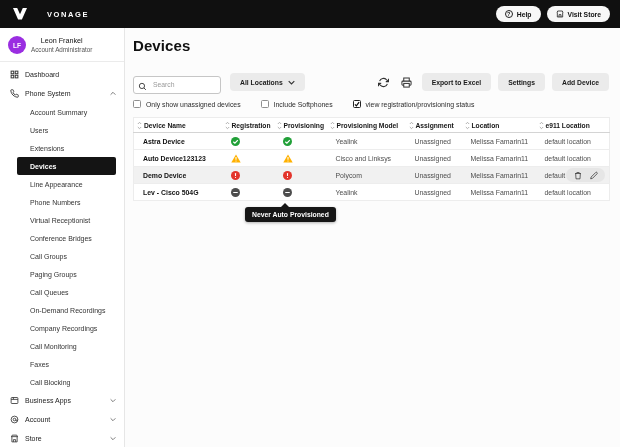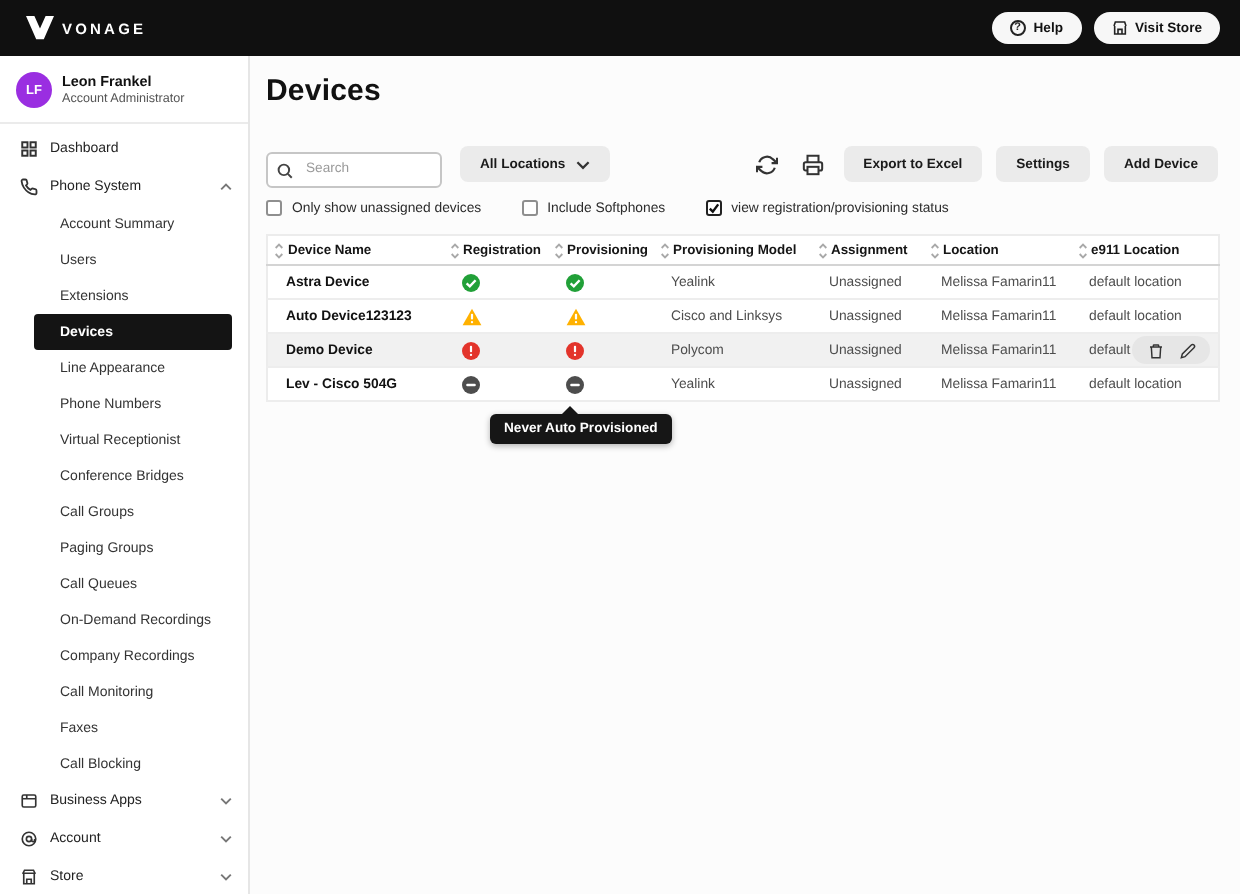--- a/index.html
+++ b/index.html
@@ -7,21 +7,21 @@
   body {
     font-family:"Liberation Sans","DejaVu Sans",sans-serif;
     background:#fcfcfc; color:#1a1a1a;
     -webkit-font-smoothing:antialiased;
   }
   
   .topbar {
     height:28px; background:#101010; display:flex; align-items:center;
     padding:0 10px 0 13px; color:#fff;
   }
-  .brand { display:flex; align-items:center; gap:4px; }
+  .brand { display:flex; align-items:center; gap:20px; }
   .brand-v { width:14px; height:12px; }
   .brand-name { font-size:7.5px; font-weight:bold; letter-spacing:1.6px; color:#fff; }
   .topbar-right { margin-left:auto; display:flex; gap:6px; }
   .pill-btn {
     display:flex; align-items:center; gap:4px; background:#f7f7f7; color:#111;
     border:none; border-radius:999px; height:16px; padding:0 9px;
     font-size:6.8px; font-weight:bold; font-family:inherit; cursor:pointer;
   }
   .help-circle {
     width:8px; height:8px; border:1px solid #222; border-radius:50%;
@@ -35,21 +35,21 @@
     flex:0 0 125px; padding-top:7px; overflow:hidden;
   }
   .main { flex:1; padding:9px 16px 0 8px; position:relative; }
   
   .user-block { display:flex; align-items:center; gap:5px; padding:1px 8px 7px 8px; border-bottom:1px solid #ebebeb; }
   .avatar {
     width:18px; height:18px; border-radius:50%; background:#9A2EE1; color:#fff;
     display:flex; align-items:center; justify-content:center;
     font-size:6.5px; font-weight:bold; flex:0 0 18px;
   }
-  .user-name { font-size:7.2px; font-weight:bold; color:#111; line-height:1.35; }
+  .user-name { font-size:7.2px; font-weight:normal; color:#111; line-height:1.35;text-align:center; }
   .user-role { font-size:6.3px; color:#555; line-height:1.3; }
   .nav { padding-top:3px; }
   .nav-item {
     height:19px; display:flex; align-items:center; gap:6px; padding:0 8px 0 10px;
     font-size:7px; color:#222; cursor:pointer;
   }
   .nav-item .nav-ico { width:9px; height:9px; flex:0 0 9px; display:flex; align-items:center; color:#333; }
   .nav-item .chev { margin-left:auto; color:#777; display:flex; }
   .sub-item {
     height:18px; display:flex; align-items:center;

